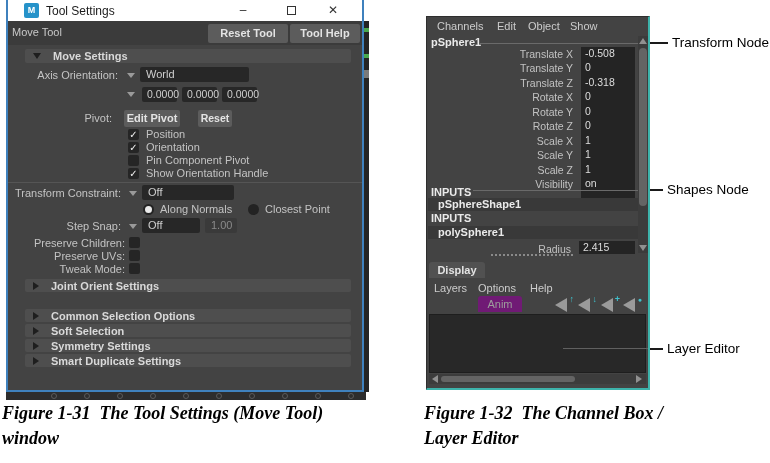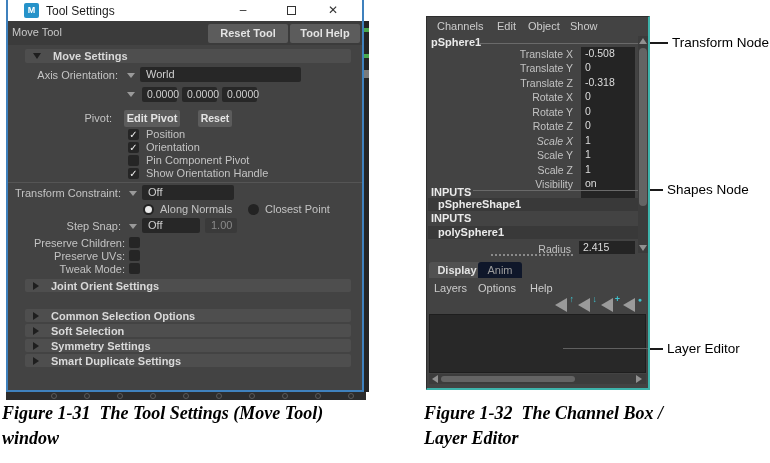--- a/index.html
+++ b/index.html
@@ -68,21 +68,21 @@
   .tri-dn { width:0; height:0; border-left:4px solid transparent;
     border-right:4px solid transparent; border-top:6px solid #909090; }
   .tri-l { width:0; height:0; border-top:4px solid transparent;
     border-bottom:4px solid transparent; border-right:6px solid #909090; }
   .tri-rt { width:0; height:0; border-top:4px solid transparent;
     border-bottom:4px solid transparent; border-left:6px solid #909090; }
   .dots { border-bottom:2px dotted #8a8a8a; }
   .tab { height:16px; font-size:11px; text-align:center; line-height:16px;
     border-radius:3px 3px 0 0; }
   .tab.on { background:#515151; color:#e3e3e3; font-weight:bold; }
-  .tab.off { background:#0f172a; color:#9c9c9c; }
+  .tab.off { background:#701a75; color:#9c9c9c;margin-top:34px; }
   .licon { width:18px; height:14px; }
   .licon .base { position:absolute; left:0; top:0; width:0; height:0;
     border-top:7px solid transparent; border-bottom:7px solid transparent;
     border-right:12px solid #9a9a9a; }
   .licon .glyph { position:absolute; right:-1px; top:-4px; color:#3ec1cd;
     font-size:9px; font-weight:bold; }
   .lcontent { left:2px; top:297px; width:217px; height:59px; background:#282828;
     border:1px solid #1e1e1e; }
   .hsb { left:2px; top:357px; width:217px; height:10px; background:#3c3c3c; }
 
@@ -114,21 +114,21 @@
     </div>
 
     <div class="abs tool-strip">
       <div class="abs tool-name" style="top:5px;">Move Tool</div>
       <div class="abs btn" style="left:200px; top:3px; width:80px; height:19px; line-height:19px;">Reset Tool</div>
       <div class="abs btn" style="left:282px; top:3px; width:70px; height:19px; line-height:19px;">Tool Help</div>
     </div>
 
     <div class="abs lbl" style="left:0; top:69px; width:110px;">Axis Orientation:</div>
     <div class="abs dd" style="left:119px; top:73px;"></div>
-    <div class="abs fld" style="left:132px; top:67px; width:161px;">World</div>
+    <div class="abs fld" style="left:132px; top:67px; width:109px;">World</div>
 
     <div class="abs dd" style="left:119px; top:92px;"></div>
     <div class="abs fld-num" style="left:134px; top:87px; width:35px;">0.0000</div>
     <div class="abs fld-num" style="left:174px; top:87px; width:35px;">0.0000</div>
     <div class="abs fld-num" style="left:214px; top:87px; width:35px;">0.0000</div>
 
     <div class="abs lbl" style="left:0; top:112px; width:104px;">Pivot:</div>
     <div class="abs btn" style="left:116px; top:110px; width:56px; height:17px; line-height:17px;">Edit Pivot</div>
     <div class="abs btn" style="left:190px; top:110px; width:34px; height:17px; line-height:17px; font-size:10.5px;">Reset</div>
 
@@ -219,21 +219,21 @@
     <div class="abs ch-lbl" style="top:45px;">Translate Y</div>
     <div class="abs ch-val" style="top:44px;">0</div>
     <div class="abs ch-lbl" style="top:60px;">Translate Z</div>
     <div class="abs ch-val" style="top:59px;">-0.318</div>
     <div class="abs ch-lbl" style="top:74px;">Rotate X</div>
     <div class="abs ch-val" style="top:73px;">0</div>
     <div class="abs ch-lbl" style="top:89px;">Rotate Y</div>
     <div class="abs ch-val" style="top:88px;">0</div>
     <div class="abs ch-lbl" style="top:103px;">Rotate Z</div>
     <div class="abs ch-val" style="top:102px;">0</div>
-    <div class="abs ch-lbl" style="top:118px;font-style:italic;">Scale X</div>
+    <div class="abs ch-lbl" style="top:118px;">Scale X</div>
     <div class="abs ch-val" style="top:117px;">1</div>
     <div class="abs ch-lbl" style="top:132px;">Scale Y</div>
     <div class="abs ch-val" style="top:131px;">1</div>
     <div class="abs ch-lbl" style="top:147px;">Scale Z</div>
     <div class="abs ch-val" style="top:146px;">1</div>
     <div class="abs ch-lbl" style="top:161px;">Visibility</div>
     <div class="abs ch-val" style="top:160px;">on</div>
 
     <div class="abs node-name" style="left:4px; top:169px;">INPUTS</div>
     <div class="abs inline-gray" style="left:46px; top:173px; width:175px;"></div>

